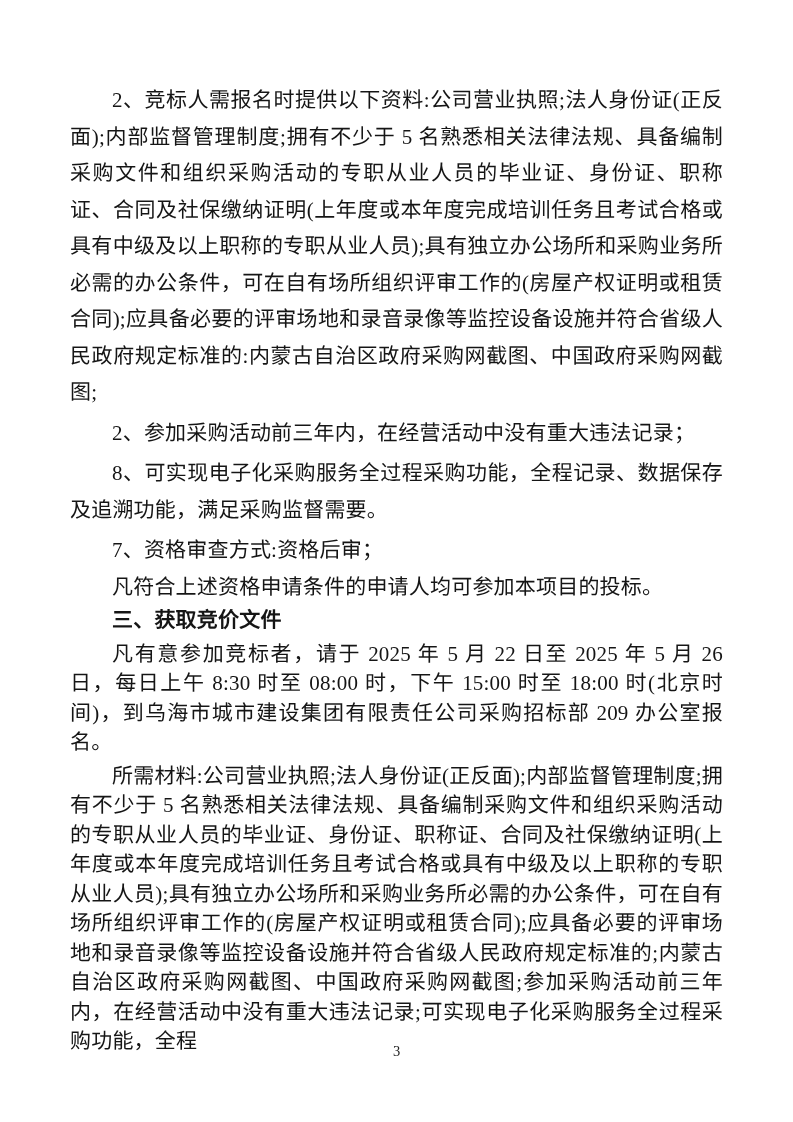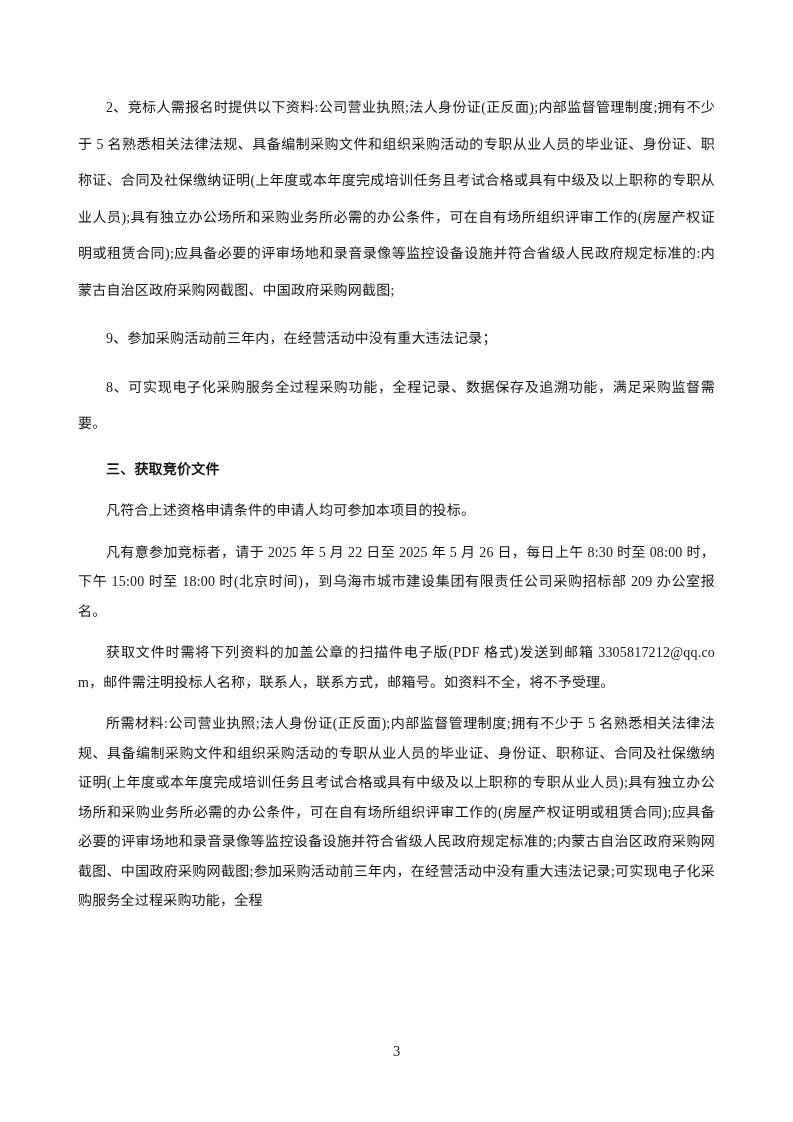--- a/index.html
+++ b/index.html
@@ -17,22 +17,22 @@
     color: #151515;
     box-sizing: border-box;
   }
   .content {
     position: absolute;
     left: 66px;
     right: 66px;
     top: 78px;
   }
   .content p {
-    margin: 12px;
-    font-size: 14px;
+    margin: 4px;
+    font-size: 21px;
     text-align: justify;
     text-justify: inter-character;
     text-indent: 2em;
     word-break: break-all;
     letter-spacing: 0.2px;
   }
   
   p.lh-a { line-height: 36.5px; }
   
   p.lh-b { line-height: 29.5px; }
@@ -48,22 +48,22 @@
     font-size: 14.5px;
     color: #222;
   }
 </style>
 </head>
 <body>
 
 <div class="page">
   <div class="content">
     <p class="lh-a">2、竞标人需报名时提供以下资料:公司营业执照;法人身份证(正反面);内部监督管理制度;拥有不少于 5 名熟悉相关法律法规、具备编制采购文件和组织采购活动的专职从业人员的毕业证、身份证、职称证、合同及社保缴纳证明(上年度或本年度完成培训任务且考试合格或具有中级及以上职称的专职从业人员);具有独立办公场所和采购业务所必需的办公条件，可在自有场所组织评审工作的(房屋产权证明或租赁合同);应具备必要的评审场地和录音录像等监控设备设施并符合省级人民政府规定标准的:内蒙古自治区政府采购网截图、中国政府采购网截图;</p>
-    <p class="lh-a">9、参加采购活动前三年内，在经营活动中没有重大违法记录；</p>
+    <p class="lh-a">2、参加采购活动前三年内，在经营活动中没有重大违法记录；</p>
     <p class="lh-a">8、可实现电子化采购服务全过程采购功能，全程记录、数据保存及追溯功能，满足采购监督需要。</p>
+    <p class="lh-a">7、资格审查方式:资格后审；</p>
+    <p class="lh-b">凡符合上述资格申请条件的申请人均可参加本项目的投标。</p>
     <p class="lh-b heading">三、获取竞价文件</p>
-    <p class="lh-b">凡符合上述资格申请条件的申请人均可参加本项目的投标。</p>
     <p class="lh-b">凡有意参加竞标者，请于 2025 年 5 月 22 日至 2025 年 5 月 26 日，每日上午 8:30 时至 08:00 时，下午 15:00 时至 18:00 时(北京时间)，到乌海市城市建设集团有限责任公司采购招标部 209 办公室报名。</p>
-    <p class="lh-b">获取文件时需将下列资料的加盖公章的扫描件电子版(PDF 格式)发送到邮箱 3305817212@qq.com，邮件需注明投标人名称，联系人，联系方式，邮箱号。如资料不全，将不予受理。</p>
     <p class="lh-b">所需材料:公司营业执照;法人身份证(正反面);内部监督管理制度;拥有不少于 5 名熟悉相关法律法规、具备编制采购文件和组织采购活动的专职从业人员的毕业证、身份证、职称证、合同及社保缴纳证明(上年度或本年度完成培训任务且考试合格或具有中级及以上职称的专职从业人员);具有独立办公场所和采购业务所必需的办公条件，可在自有场所组织评审工作的(房屋产权证明或租赁合同);应具备必要的评审场地和录音录像等监控设备设施并符合省级人民政府规定标准的;内蒙古自治区政府采购网截图、中国政府采购网截图;参加采购活动前三年内，在经营活动中没有重大违法记录;可实现电子化采购服务全过程采购功能，全程</p>
   </div>
   <div class="page-number">3</div>
 </div>
 
 </body></html>

